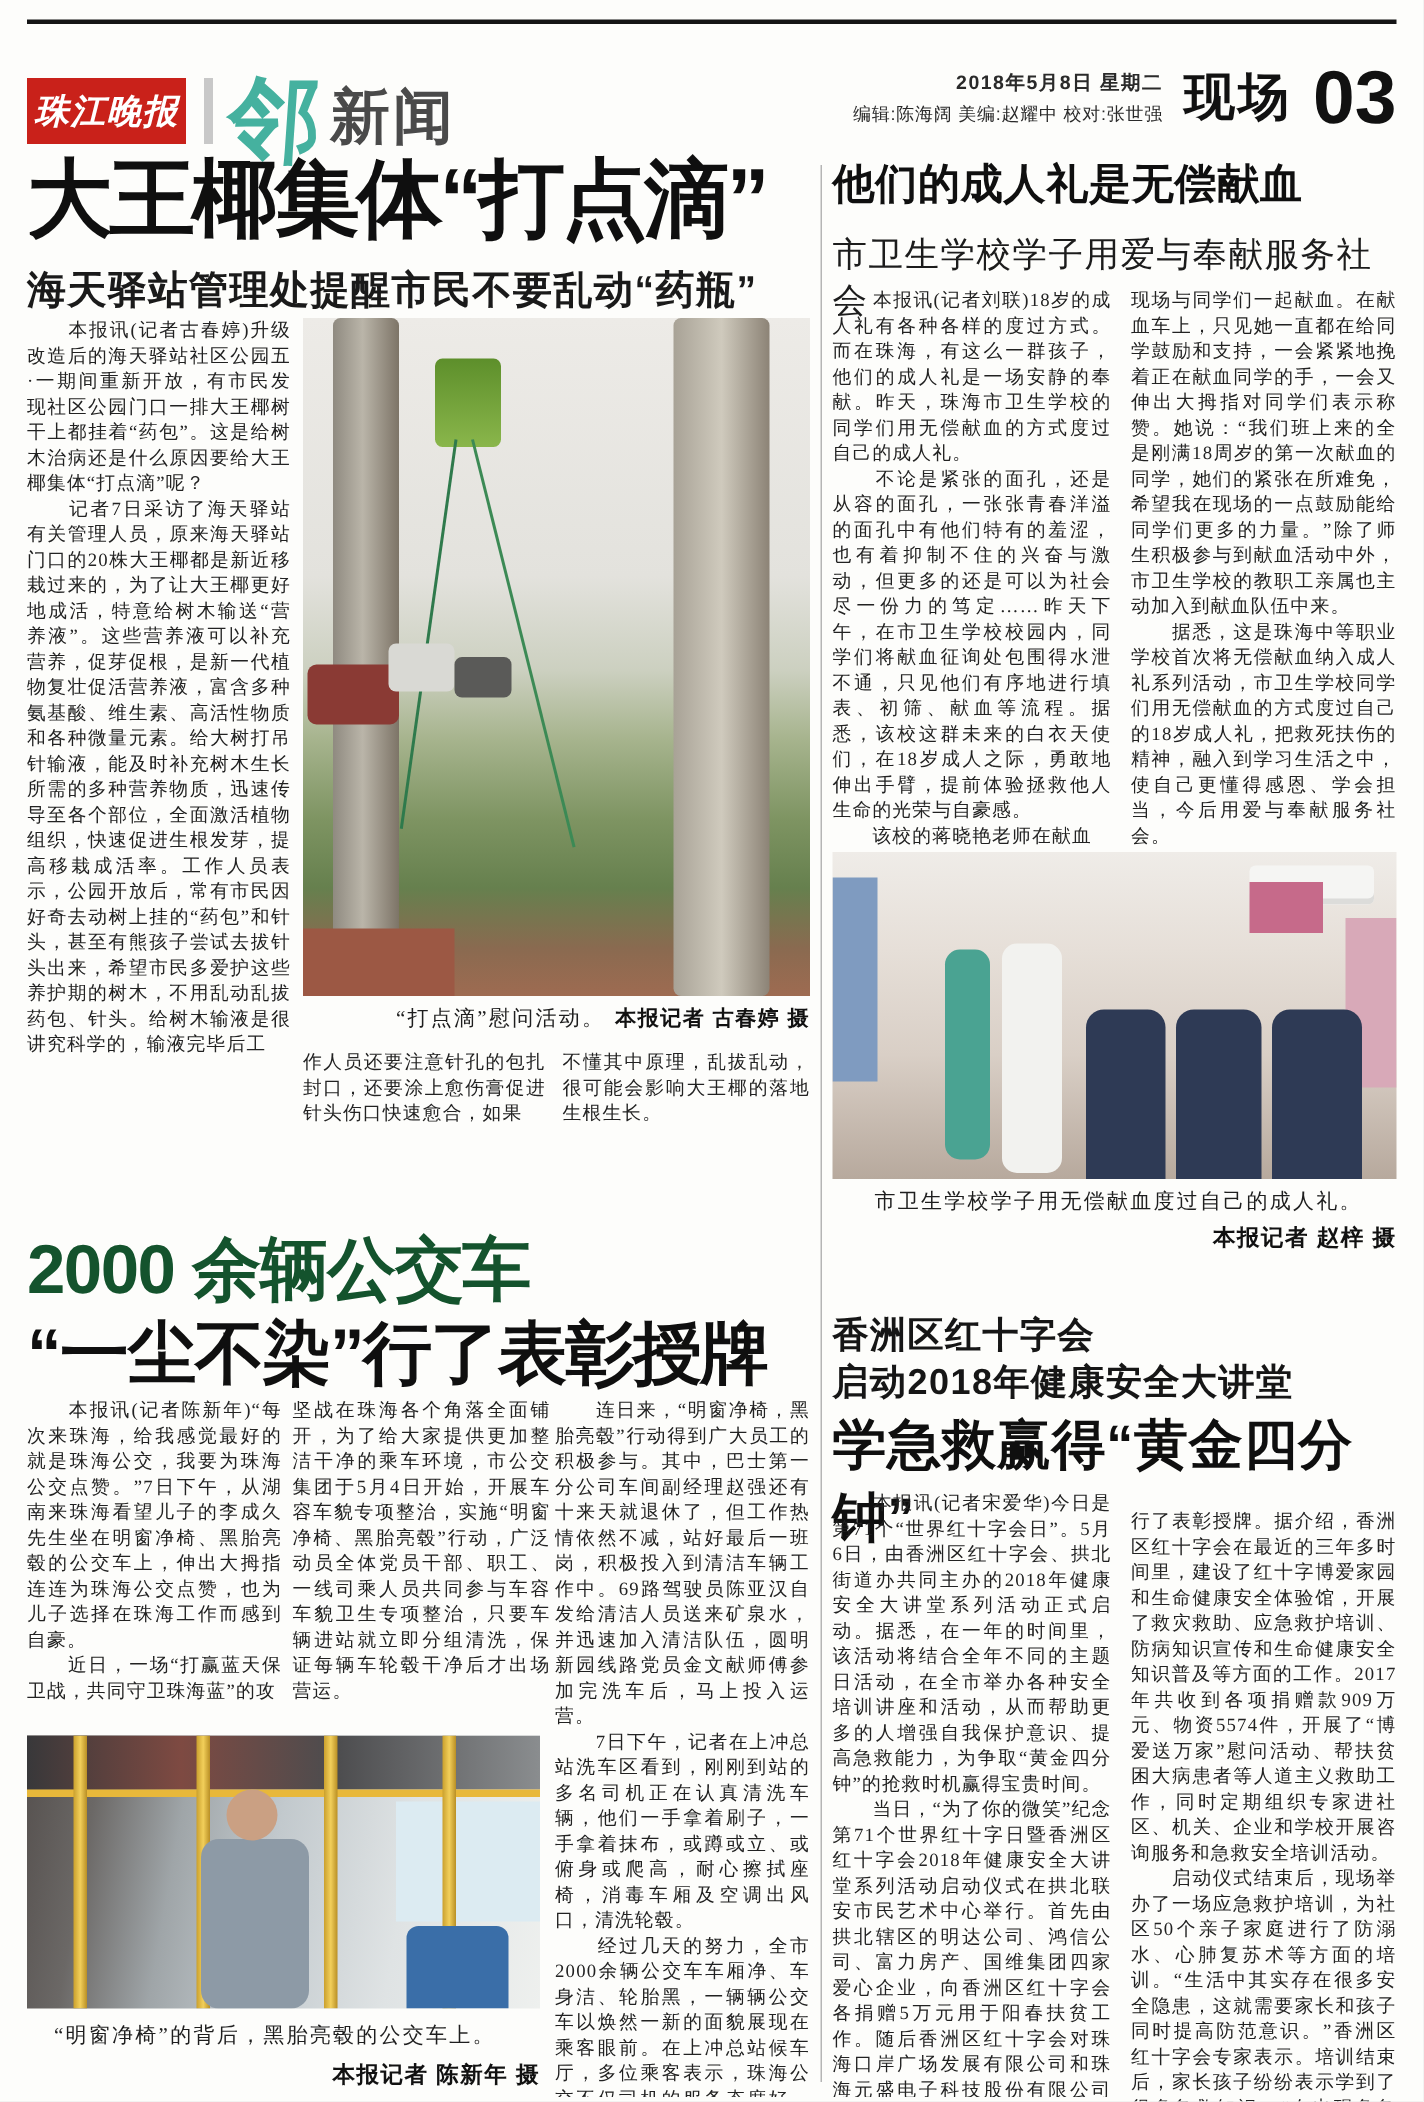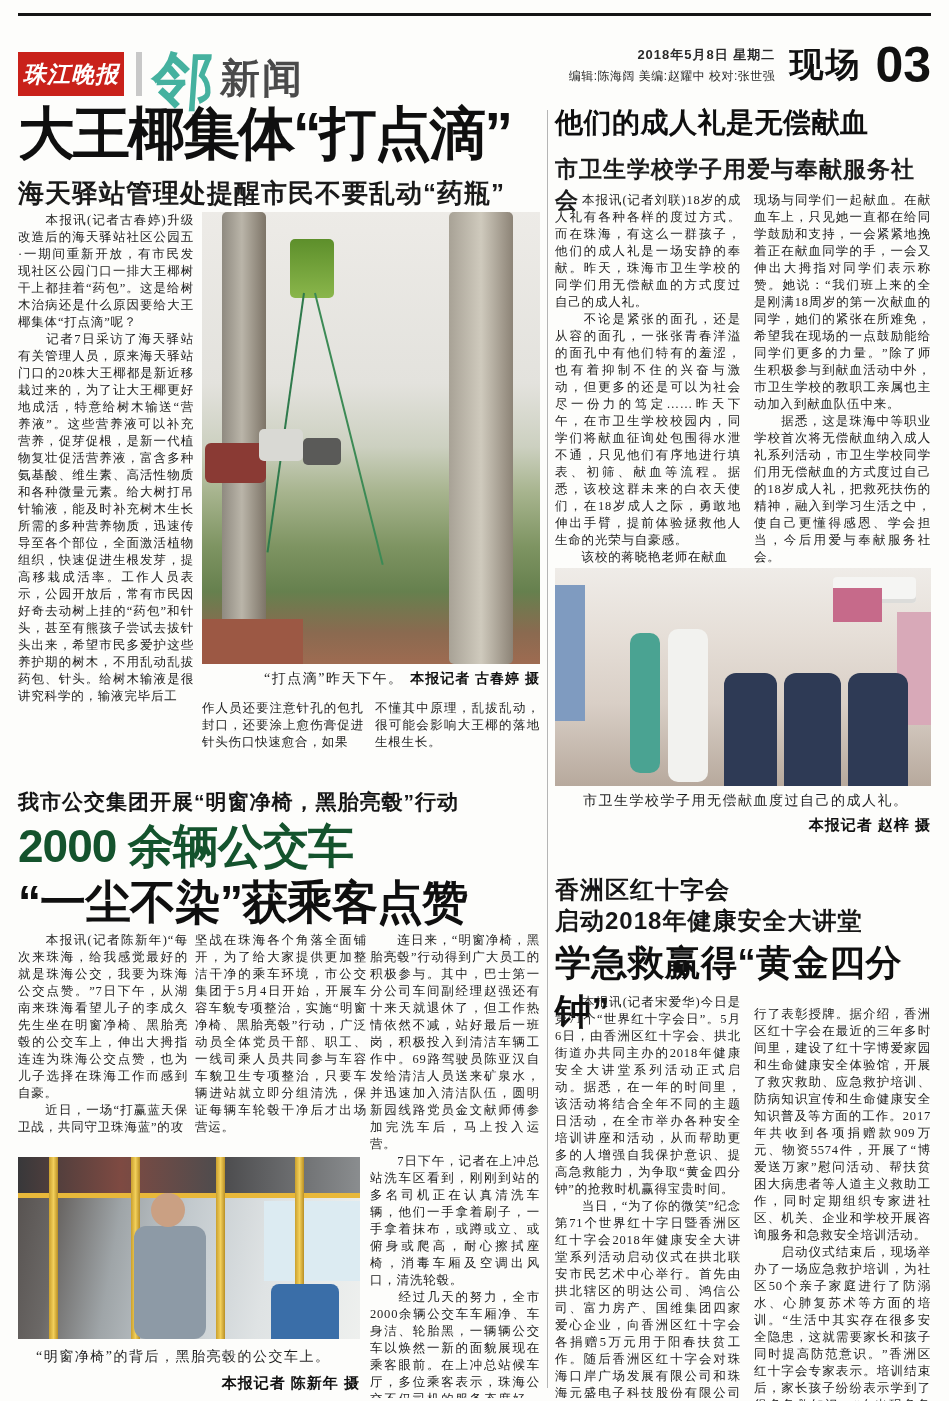--- a/index.html
+++ b/index.html
@@ -84,21 +84,21 @@
   .bus-pole.p1{left:9%;} .bus-pole.p2{left:33%;} .bus-pole.p3{left:58%;} .bus-pole.p4{left:81%;}
   .bus-window{right:0;top:24%;width:28%;height:44%;background:#dcebf2;}
   .bus-person-head{left:39%;top:20%;width:34px;height:34px;border-radius:50%;background:#caa083;}
   .bus-person-body{left:34%;top:38%;width:72px;height:62%;border-radius:12px;background:#8d9aa6;}
   .bus-seat{right:6%;bottom:0;width:20%;height:30%;background:#3a6ea8;border-radius:8px 8px 0 0;}
   .bus-caption-block{left:0;top:1240px;width:342px;}
   .bus-caption-block .caption{display:block;padding-left:18px;}
   .bus-caption-block .credit{display:block;text-align:right;margin-top:8px;font-size:15px;}
   
   .blood-headline{top:-4px;left:0;font-size:28px;font-weight:900;letter-spacing:0.5px;color:#0f0f0f;}
-  .blood-subhead{top:46px;left:0;font-size:23px;font-weight:700;letter-spacing:1px;}
+  .blood-subhead{top:46px;left:0;font-size:23px;font-weight:400;letter-spacing:1px;}
   .blood-body{top:84px;left:0;width:376px;height:374px;}
   .blood-col1{left:0;top:0;width:186px;height:374px;}
   .blood-col2{left:199px;top:0;width:177px;height:374px;}
   .blood-photo{left:0;top:460px;width:376px;height:218px;
     background:linear-gradient(180deg,#efece8 0%,#e6dfd8 30%,#d9cfc6 62%,#b7a99d 100%);}
   .ac-unit{right:4%;top:4%;width:22%;height:12%;background:#f5f5f3;border-radius:4px;box-shadow:inset 0 -4px 0 #dcdcda;}
   .pink-banner{right:13%;top:9%;width:13%;height:16%;background:#c66a8a;}
   .pink-curtain{right:0;top:20%;width:9%;height:52%;background:#d8a9b8;}
   .blue-curtain{left:0;top:8%;width:8%;height:62%;background:#7f9bc0;}
   .nurse{left:30%;top:28%;width:40px;height:70%;background:#f2f2ef;border-radius:10px;}
@@ -154,31 +154,30 @@
         <div class="abs iv-bag"></div>
         <div class="abs iv-line1"></div>
         <div class="abs iv-line2"></div>
         <div class="abs car-red"></div>
         <div class="abs car-white"></div>
         <div class="abs car-dark"></div>
         <div class="abs pavement"></div>
       </div>
 
       <div class="abs palm-caption-row">
-        <span class="caption">“打点滴”昨天下午。</span>
+        <span class="caption">“打点滴”慰问活动。</span>
         <span class="credit">本报记者 古春婷 摄</span>
       </div>
 
       <div class="abs body-text palm-cont1">作人员还要注意针孔的包扎封口，还要涂上愈伤膏促进针头伤口快速愈合，如果</div>
       <div class="abs body-text palm-cont2">不懂其中原理，乱拔乱动，很可能会影响大王椰的落地生根生长。</div>
     </div>
 
-    <div class="abs bus-kicker kicker">我市公交集团开展“明窗净椅，黑胎亮毂”行动</div>
     <div class="abs bus-headline1">2000 余辆公交车</div>
-    <div class="abs bus-headline2">“一尘不染”获乘客点赞</div>
+    <div class="abs bus-headline2">“一尘不染”行了表彰授牌</div>
 
     <div class="abs bus-body">
       <div class="abs body-text bus-col1">　　本报讯(记者陈新年)“每次来珠海，给我感觉最好的就是珠海公交，我要为珠海公交点赞。”7日下午，从湖南来珠海看望儿子的李成久先生坐在明窗净椅、黑胎亮毂的公交车上，伸出大拇指连连为珠海公交点赞，也为儿子选择在珠海工作而感到自豪。
 　　近日，一场“打赢蓝天保卫战，共同守卫珠海蓝”的攻</div>
       <div class="abs body-text bus-col2">坚战在珠海各个角落全面铺开，为了给大家提供更加整洁干净的乘车环境，市公交集团于5月4日开始，开展车容车貌专项整治，实施“明窗净椅、黑胎亮毂”行动，广泛动员全体党员干部、职工、一线司乘人员共同参与车容车貌卫生专项整治，只要车辆进站就立即分组清洗，保证每辆车轮毂干净后才出场营运。</div>
       <div class="abs body-text bus-col3">　　连日来，“明窗净椅，黑胎亮毂”行动得到广大员工的积极参与。其中，巴士第一分公司车间副经理赵强还有十来天就退休了，但工作热情依然不减，站好最后一班岗，积极投入到清洁车辆工作中。69路驾驶员陈亚汉自发给清洁人员送来矿泉水，并迅速加入清洁队伍，圆明新园线路党员金文献师傅参加完洗车后，马上投入运营。
 　　7日下午，记者在上冲总站洗车区看到，刚刚到站的多名司机正在认真清洗车辆，他们一手拿着刷子，一手拿着抹布，或蹲或立、或俯身或爬高，耐心擦拭座椅，消毒车厢及空调出风口，清洗轮毂。
 　　经过几天的努力，全市2000余辆公交车车厢净、车身洁、轮胎黑，一辆辆公交车以焕然一新的面貌展现在乘客眼前。在上冲总站候车厅，多位乘客表示，珠海公交不仅司机的服务态度好，而且车子也越来越干净。</div>
     </div>
 

